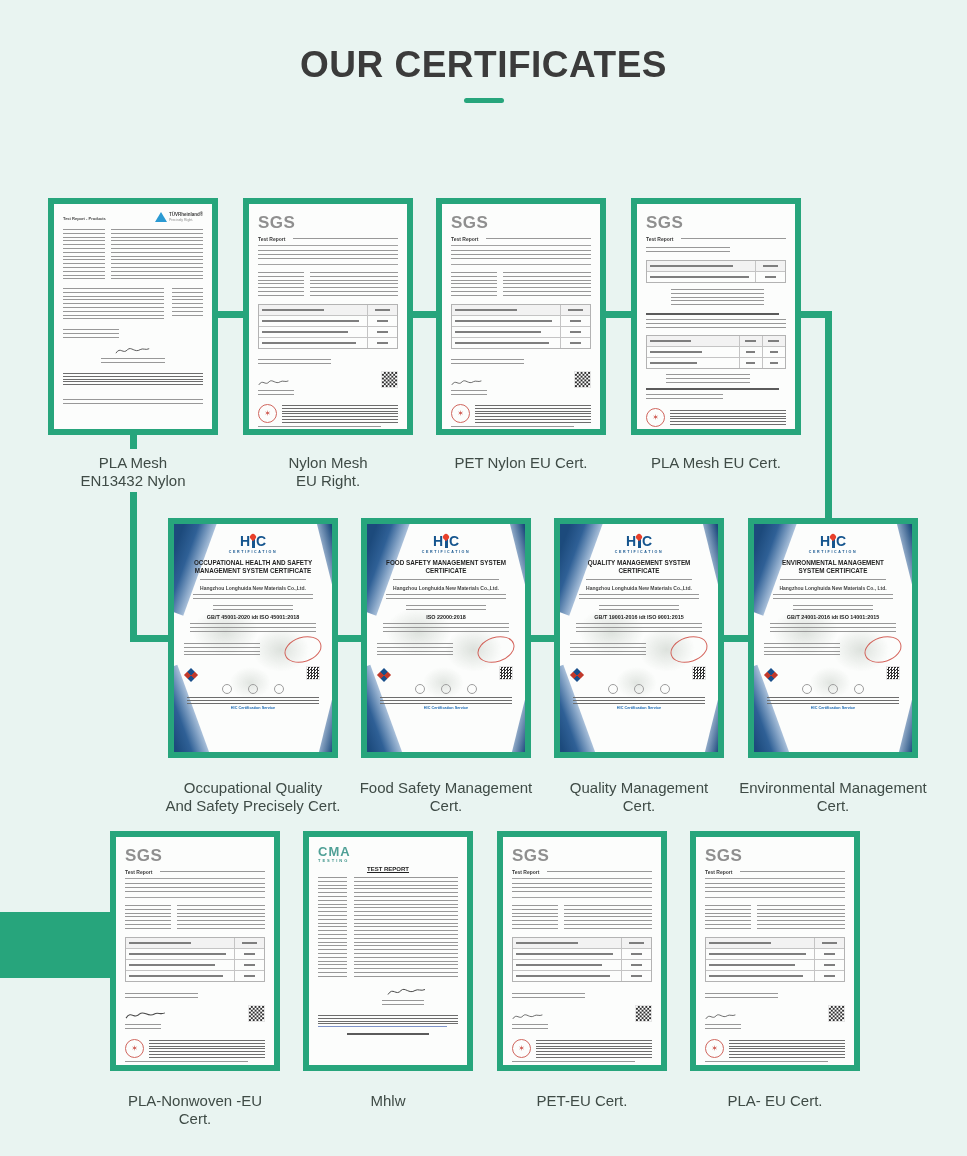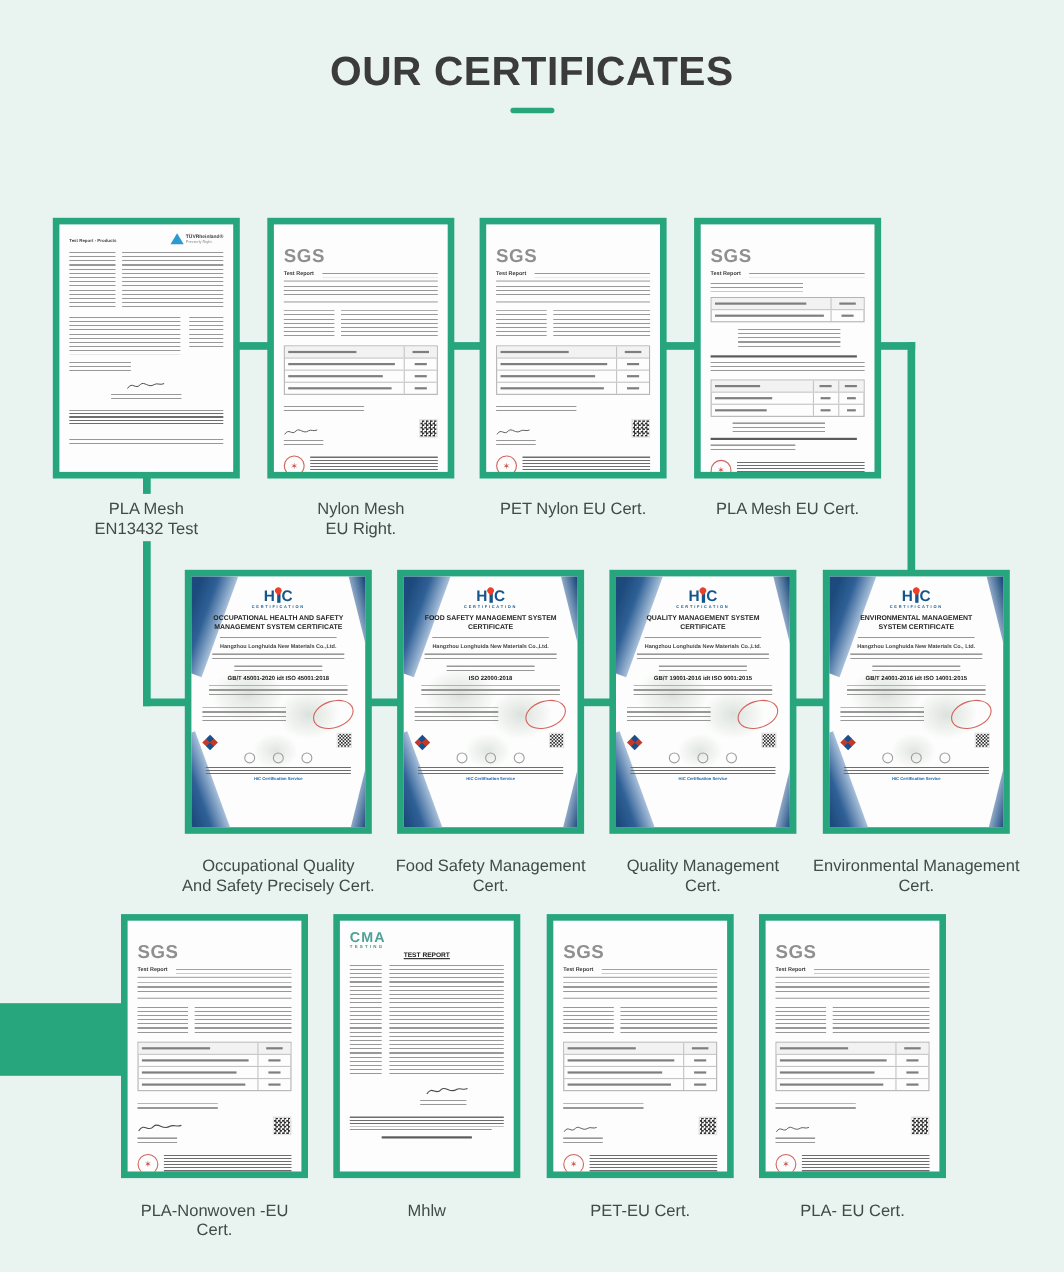--- a/index.html
+++ b/index.html
@@ -20,21 +20,21 @@
   
   .tl{background-image:repeating-linear-gradient(to bottom,#989898 0 1px,transparent 1px 3.8px);}
   .tl.dk{background-image:repeating-linear-gradient(to bottom,#6d6d6d 0 1px,transparent 1px 2.8px);}
   .tl.blue{background-image:repeating-linear-gradient(to bottom,#7d92c9 0 1px,transparent 1px 3.2px);}
   .hrln{height:1px;background:#a3a3a3;}
   .kv{display:flex;}
   .solidbar{height:2px;background:#5b5b5b;}
   .ctr{margin-left:auto;margin-right:auto;}
 
   
-  .sgs-logo{font-size:17px;font-weight:bold;color:#8f8f8f;letter-spacing:.5px;line-height:1;margin-top:12px;}
+  .sgs-logo{font-size:17px;font-weight:bold;color:#8f8f8f;letter-spacing:.5px;line-height:1;margin-top:2px;}
   .doc-head{display:flex;align-items:center;margin-top:6px;}
   .doc-title{font-size:5px;font-weight:bold;color:#3a3a3a;line-height:1;}
   .tbl{border:1px solid #b3b3b3;}
   .trow{display:flex;align-items:center;height:10px;border-top:1px solid #c4c4c4;}
   .trow:first-child{border-top:0;background:#f2f2f2;}
   .bar{height:1.5px;background:#7e7e7e;margin-left:3px;}
   .c2{width:21%;border-left:1px solid #c4c4c4;height:100%;display:flex;align-items:center;justify-content:center;}
   .c2 .bar{margin-left:0;}
   .sigrow{display:flex;align-items:flex-end;margin-top:5px;}
   .sig path{stroke:#4a4a4a;stroke-width:1;fill:none;}
@@ -330,21 +330,21 @@
       <div class="ftr" style="margin-top:7px">
         <span class="stamp"></span>
         <span class="tl dk" style="flex:1;height:16px;margin-left:5px"></span>
       </div>
 
     </div>
   </div>
 
   <div class="caption" style="left:38px;top:454px;width:190px">
     <span class="cl">PLA Mesh</span>
-    <span class="cl">EN13432 Test</span>
+    <span class="cl">EN13432 Nylon</span>
   </div>
   <div class="caption" style="left:233px;top:454px;width:190px">
     <span class="cl">Nylon Mesh</span>
     <span class="cl">EU Right.</span>
   </div>
   <div class="caption" style="left:426px;top:454px;width:190px">
     <span class="cl">PET Nylon EU Cert.</span>
   </div>
   <div class="caption" style="left:621px;top:454px;width:190px">
     <span class="cl">PLA Mesh EU Cert.</span>

